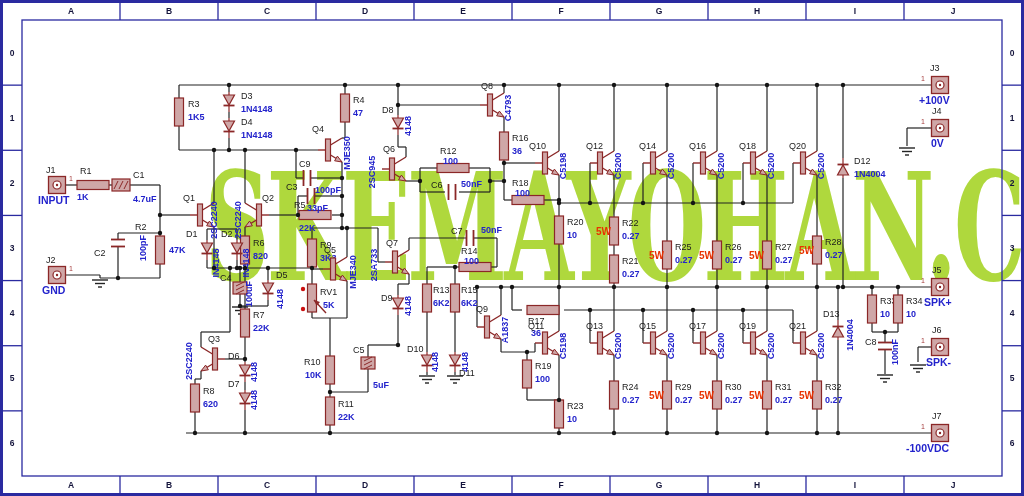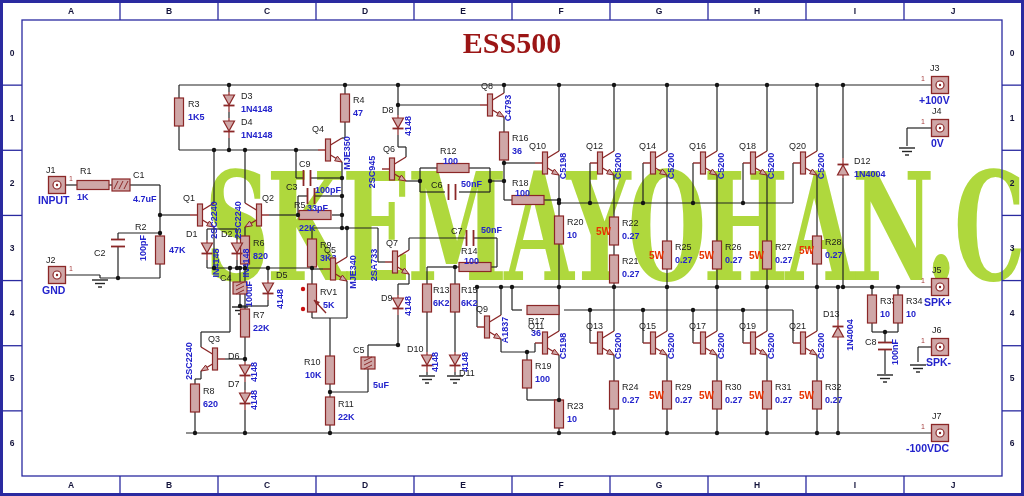--- a/index.html
+++ b/index.html
@@ -19,21 +19,20 @@
   .pow{font:bold 10px "Liberation Sans",sans-serif;fill:#e83200;}
   .net{font:bold 10.5px "Liberation Sans",sans-serif;fill:#2323cc;}
   .pin{font:7px "Liberation Sans",sans-serif;fill:#a43c3c;}
   .grid{font:bold 8.5px "Liberation Sans",sans-serif;fill:#14143c;}
 </style>
 </head>
 <body>
 
 <div id="stage">
   <div id="wm">SKEMAYOHAN.COM</div>
-  <div id="title">ESS500</div>
   <svg id="sch" width="1024" height="496" viewBox="0 0 1024 496">
       <g>
         <line x1="66" y1="185" x2="77" y2="185" stroke="#232323" stroke-width="1.2"></line>
         <line x1="109" y1="185" x2="112" y2="185" stroke="#232323" stroke-width="1.2"></line>
         <line x1="130" y1="185" x2="160" y2="185" stroke="#232323" stroke-width="1.2"></line>
         <line x1="160" y1="185" x2="160" y2="236" stroke="#232323" stroke-width="1.2"></line>
         <line x1="160" y1="215" x2="190" y2="215" stroke="#232323" stroke-width="1.2"></line>
         <line x1="118" y1="233" x2="160" y2="233" stroke="#232323" stroke-width="1.2"></line>
         <line x1="118" y1="233" x2="118" y2="240" stroke="#232323" stroke-width="1.2"></line>
         <line x1="118" y1="246" x2="118" y2="278" stroke="#232323" stroke-width="1.2"></line>

